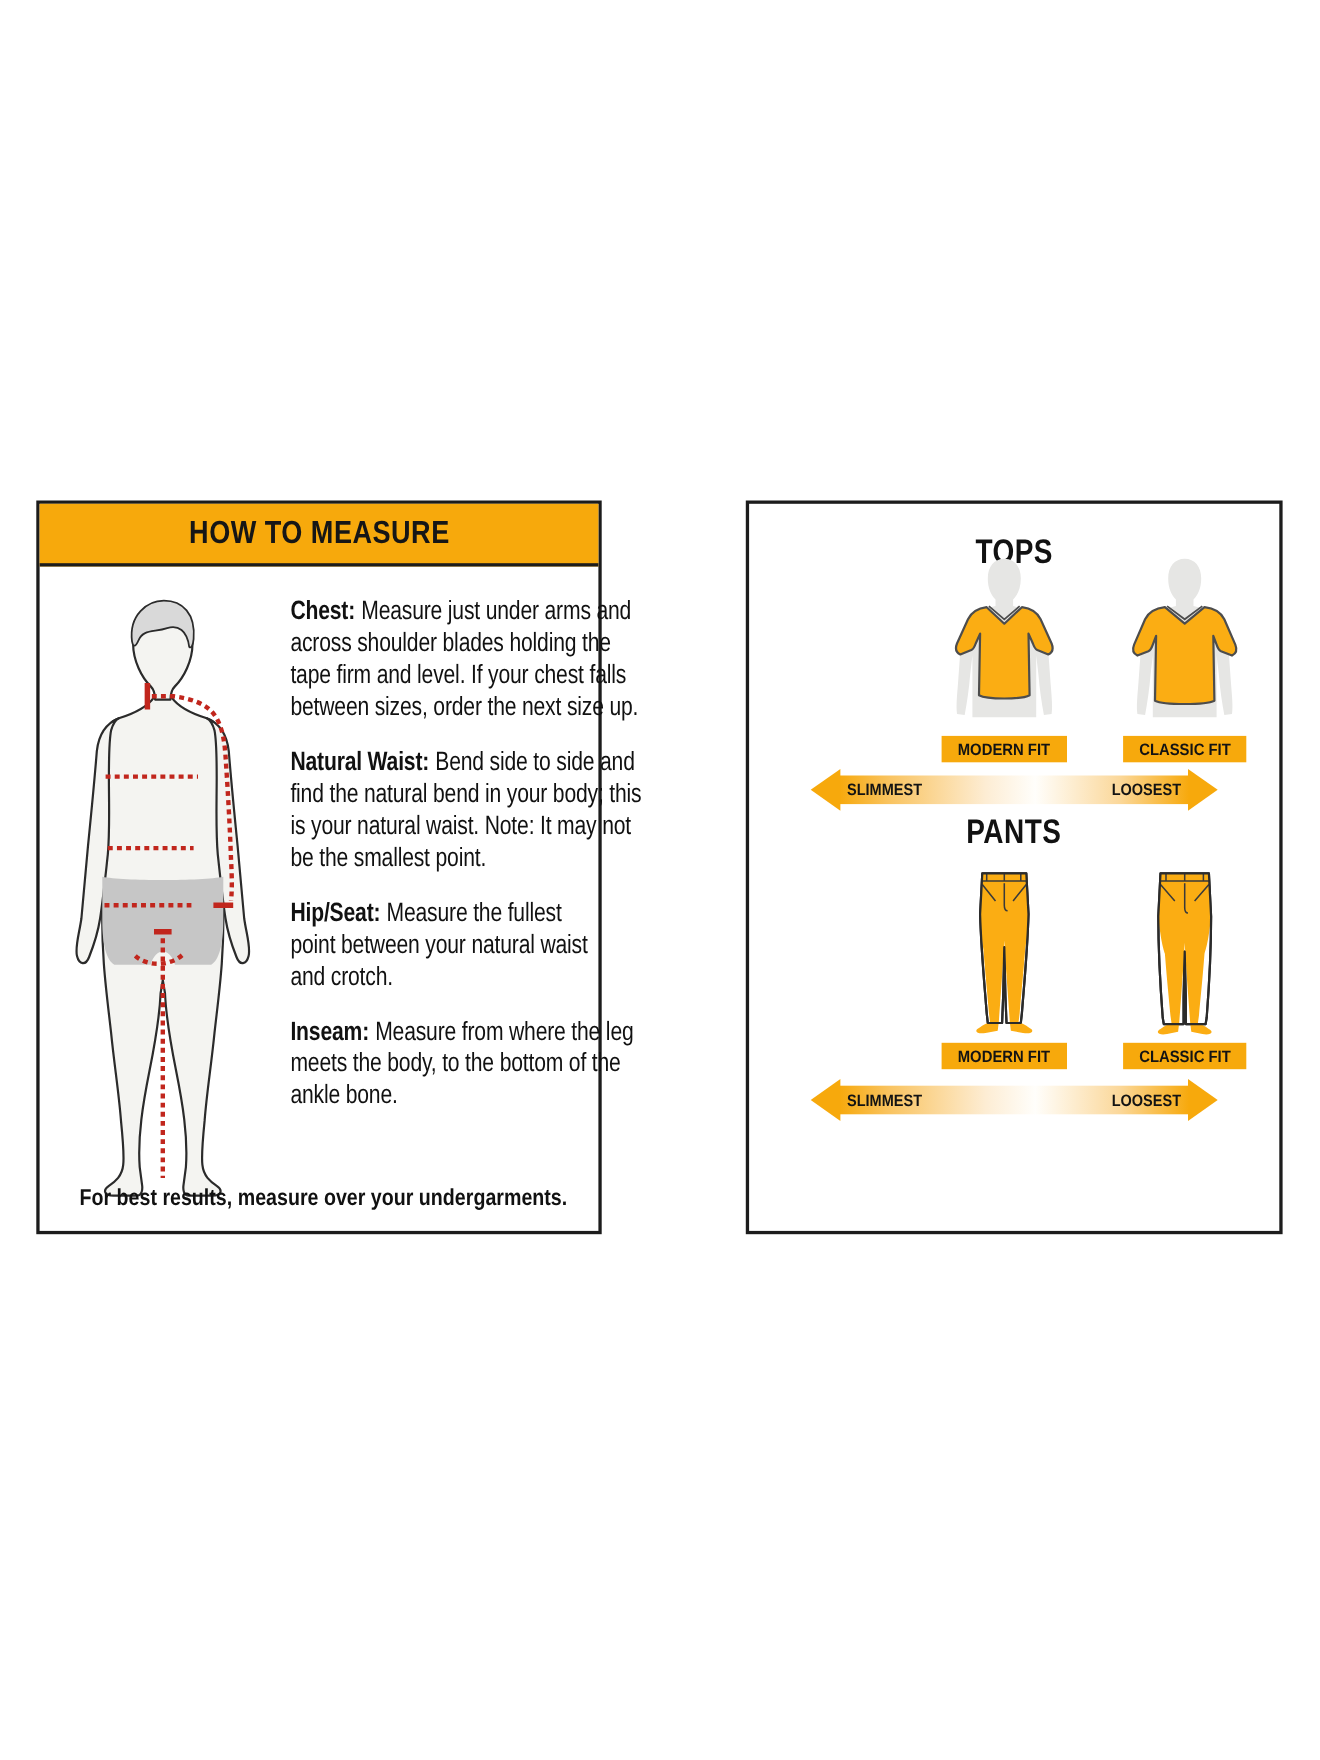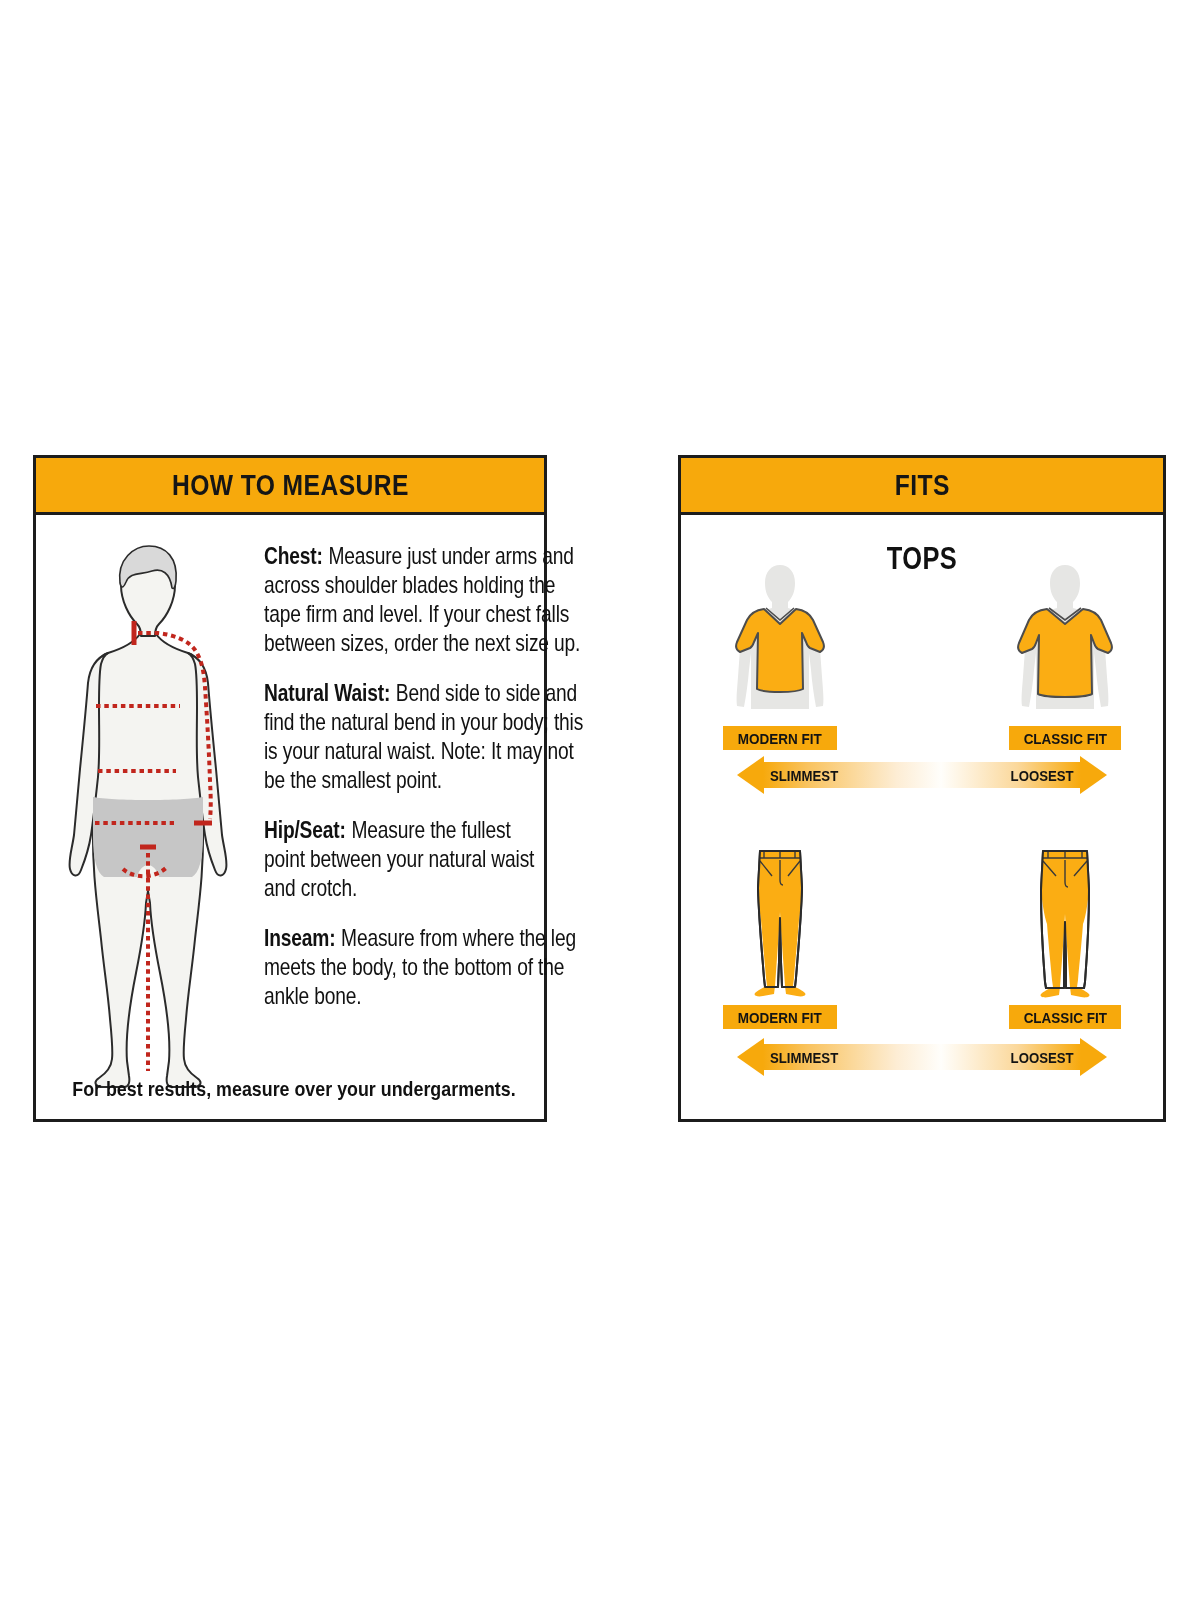--- a/index.html
+++ b/index.html
@@ -31,21 +31,21 @@
   .footnote{
     position:absolute;right:28px;bottom:24px;white-space:nowrap;
     font-weight:bold;font-size:21px;transform:scaleX(.85);transform-origin:right bottom;
   }
 
   
   .sec-heading{position:absolute;left:0;right:0;text-align:center;font-weight:bold;font-size:31px;}
   .sec-heading span{display:inline-block;transform:scaleX(.82);letter-spacing:.5px;}
   #tops-heading{top:26px;}
   #pants-heading{top:280px;}
-  .figs-row{position:absolute;left:0;right:16px;display:flex;justify-content:space-between;margin-left:17px;}
+  .figs-row{position:absolute;left:0;right:4px;display:flex;justify-content:flex-end;}
   #tops-figs{top:48px;}
   #pants-figs{top:331px;}
   .fit-col{width:164px;display:flex;flex-direction:column;align-items:center;}
   .badge{
     background:var(--amber);height:24px;display:flex;align-items:center;justify-content:center;
     padding:0 10px;font-weight:bold;font-size:15px;color:#131313;white-space:nowrap;
   }
   .badge span{display:inline-block;transform:scaleX(.9);}
   #tops-figs .badge{margin-top:13px;}
   #pants-figs .badge{margin-top:4px;}
@@ -133,23 +133,20 @@
         <div class="mline">meets the body, to the bottom of the</div>
         <div class="mline">ankle bone.</div>
       </div>
     </div>
 
     <div class="footnote">For best results, measure over your undergarments.</div>
   </div>
 </div>
 
 <div class="panel" id="fits-panel">
-  <div class="panel-header">
-    <span class="panel-title">FITS</span>
-  </div>
   <div class="panel-body">
 
     <div class="sec-heading" id="tops-heading">
       <span>TOPS</span>
     </div>
 
     <div class="figs-row" id="tops-figs">
       <div class="fit-col">
         <svg width="120" height="150" viewBox="0 0 120 150" xmlns="http://www.w3.org/2000/svg">
           <path class="sil" d="M60,2 C69,2 75,9 75,20 C75,29 72,35 68,39 L68,45 C80,48 88,51 92,57 C97,64 99,74 100,86 L102,114 C103,127 104,136 103,143 L96,144 C94,133 92,120 91,107 L89,90 L89,146 L31,146 L31,90 L29,107 C28,120 26,133 24,144 L17,143 C16,136 17,127 18,114 L20,86 C21,74 23,64 28,57 C32,51 40,48 52,45 L52,39 C48,35 45,29 45,20 C45,9 51,2 60,2 Z"></path>
@@ -174,20 +171,23 @@
 
     <div class="arrow" id="tops-arrow">
       <div class="ah l"></div>
       <div class="abar">
         <span class="alabel l">SLIMMEST</span>
         <span class="alabel r">LOOSEST</span>
       </div>
       <div class="ah r"></div>
     </div>
 
+    <div class="sec-heading" id="pants-heading">
+      <span>PANTS</span>
+    </div>
 
     <div class="figs-row" id="pants-figs">
       <div class="fit-col">
         <svg width="62" height="155" viewBox="0 0 60 155" xmlns="http://www.w3.org/2000/svg">
           <path class="pant-white" d="M10,5 L50,5 L52,42 C51,76 48,106 46,132 L45,141 L32,141 L31,116 L30,72 L29,116 L28,141 L15,141 L14,132 C12,106 9,76 8,42 Z"></path>
           <path class="pant-body" d="M10,5 L50,5 L52,42 C51,60 50,68 49,74 C47,100 45,118 44,132 L43,140 C48,142 53,145 55,147 C57,150 52,151 47,150 L36,148 L35,140 L33,112 L31,84 L30,66 L29,84 L27,112 L25,140 L24,148 L13,150 C8,151 3,150 5,147 C7,145 12,142 17,140 L16,132 C15,118 13,100 11,74 C10,68 9,60 8,42 Z"></path>
           <path class="pant-detail" d="M10,12 L50,12 M14,5 L14,12 M30,5 L30,12 M45,5 L45,12 M30,14 L30,34 C30,38 32,39 33,39 M10,15 L22,30 M50,15 L38,30"></path>
           <path class="pant-outline" d="M10,5 L50,5 L52,42 C51,76 48,106 46,132 L45,141 L32,141 L31,116 L30,72 L29,116 L28,141 L15,141 L14,132 C12,106 9,76 8,42 Z"></path>
         </svg>
         <div class="badge">

